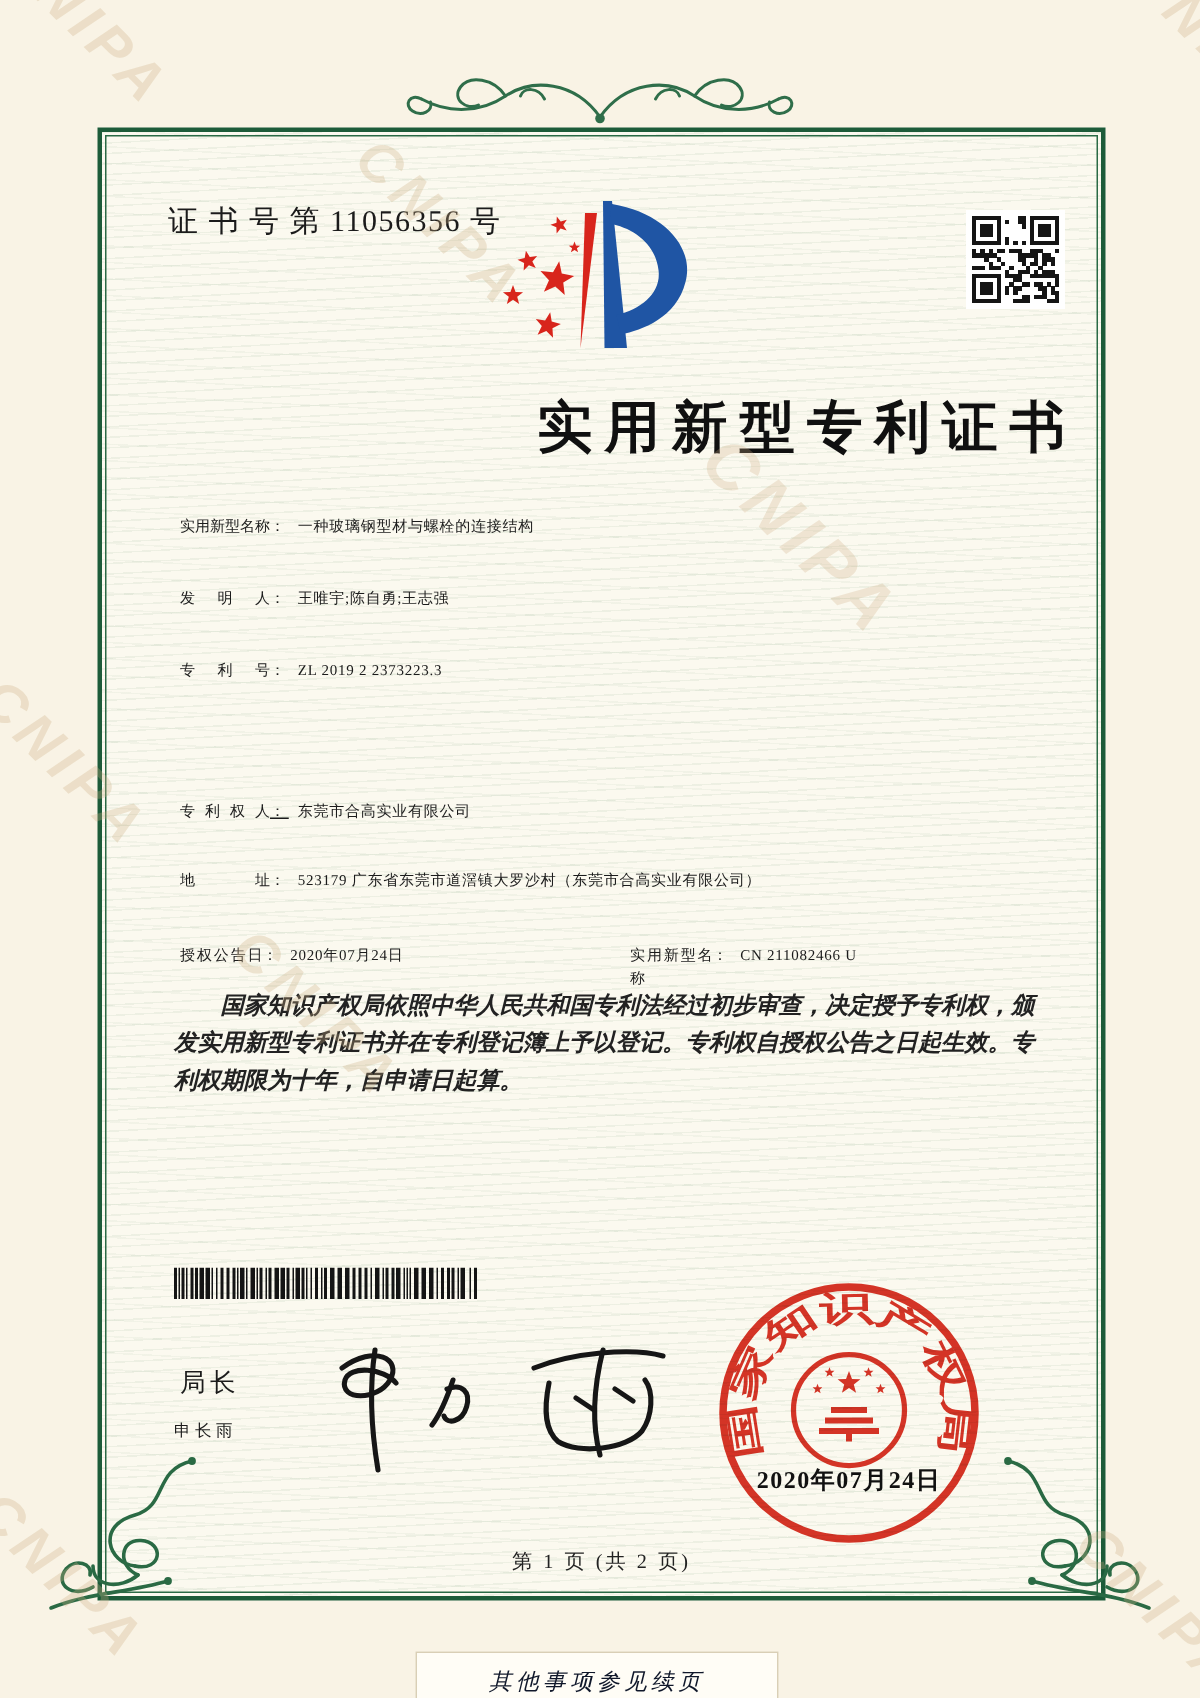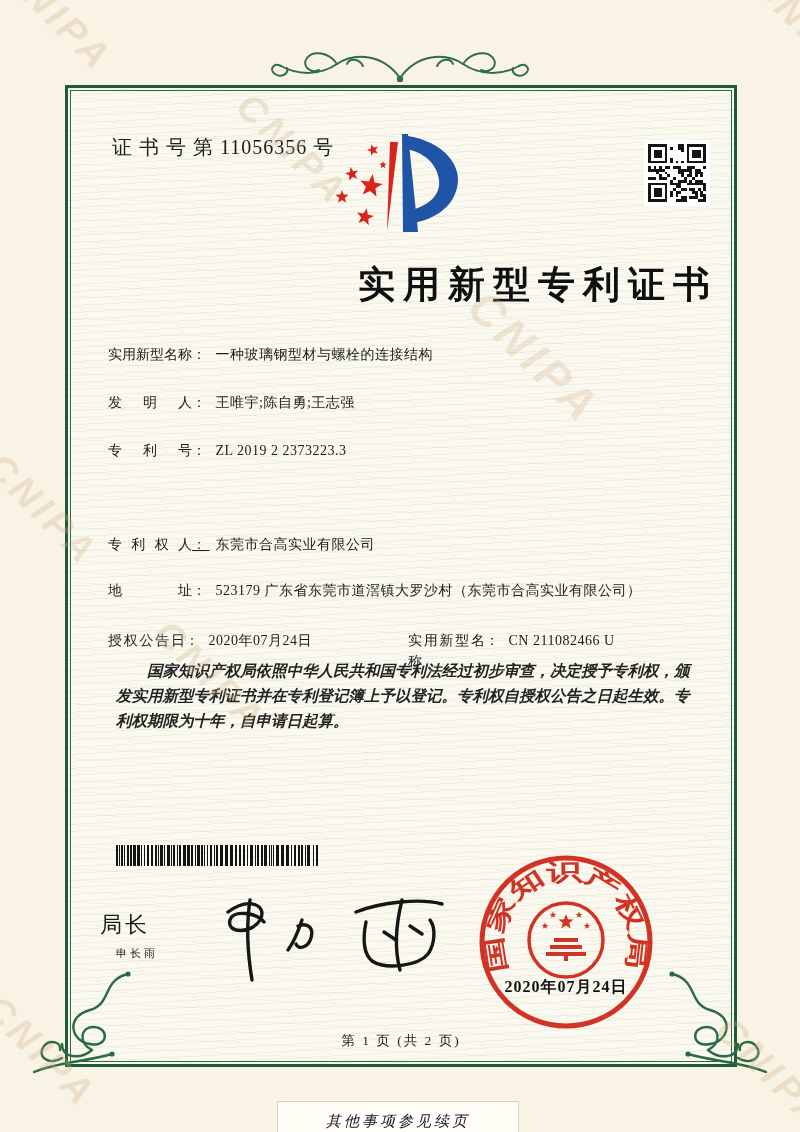--- a/index.html
+++ b/index.html
@@ -18,31 +18,31 @@
           repeating-linear-gradient(183deg, rgba(116,156,118,.07) 0 1px, rgba(0,0,0,0) 1px 11px),
           #fbf9ef;}
   .cert-inner{position:absolute;inset:2px;border:1px solid #2a6a45;pointer-events:none;}
   .abs{position:absolute;}
   .cert-number{left:44px;top:46px;font-size:20px;letter-spacing:1px;}
   .logo{left:256px;top:32px;width:162px;height:120px;}
   .qr{left:576px;top:52px;width:66px;height:66px;background:#ffffff;padding:4px;box-sizing:border-box;}
   .qr svg{width:100%;height:100%;display:block;}
   .title{left:0;right:16px;top:152px;text-align:right;font-size:37px;font-weight:700;
          letter-spacing:8px;color:#101010;margin-top:20px;}
-  .row{position:absolute;left:40px;right:36px;font-size:14px;line-height:1.5;}
+  .row{position:absolute;left:52px;right:36px;font-size:10px;line-height:1.5;}
   .lab{display:inline-block;width:6em;text-align:justify;text-align-last:justify;vertical-align:top;}
   .lab5{display:inline-block;width:5.5em;text-align:justify;text-align-last:justify;vertical-align:top;}
   .colon{vertical-align:top;}
   .val{display:inline-block;margin-left:6px;vertical-align:top;letter-spacing:.5px;max-width:445px;}
   .grant2{position:absolute;left:300px;top:0;}
   .paras{position:absolute;left:48px;top:570px;width:578px;font-size:15.5px;line-height:1.62;
          color:#222;font-style:italic;}
   .paras p{margin:0;text-indent:2em;font-weight:bold;}
   .barcode{left:48px;top:757px;width:206px;height:21px;}
-  .signer-title{left:32px;top:822px;font-size:22px;letter-spacing:3px;}
+  .signer-title{left:52px;top:822px;font-size:17px;letter-spacing:3px;}
   .signer-name{left:48px;top:858px;font-size:11px;letter-spacing:3px;}
   .sig{left:138px;top:794px;width:292px;height:108px;}
   .seal{left:408px;top:764px;width:180px;height:180px;mix-blend-mode:multiply;opacity:.94;}
   .seal-date{left:408px;top:889px;width:180px;text-align:center;font-size:16px;font-weight:700;
              letter-spacing:1px;color:#111;z-index:5;}
   .footer{left:0;right:0;top:944px;text-align:center;font-size:13.5px;letter-spacing:2px;color:#222;}
   .contbox{position:absolute;left:277px;top:1101px;width:240px;height:38px;background:#fffdf6;
            border:1px solid #d9cfb6;display:flex;align-items:center;justify-content:center;
            font-size:15px;font-style:italic;letter-spacing:3px;color:#0f172a;z-index:6;text-align:right;}
   .band{position:absolute;left:263px;top:44px;width:274px;height:48px;z-index:7;}

